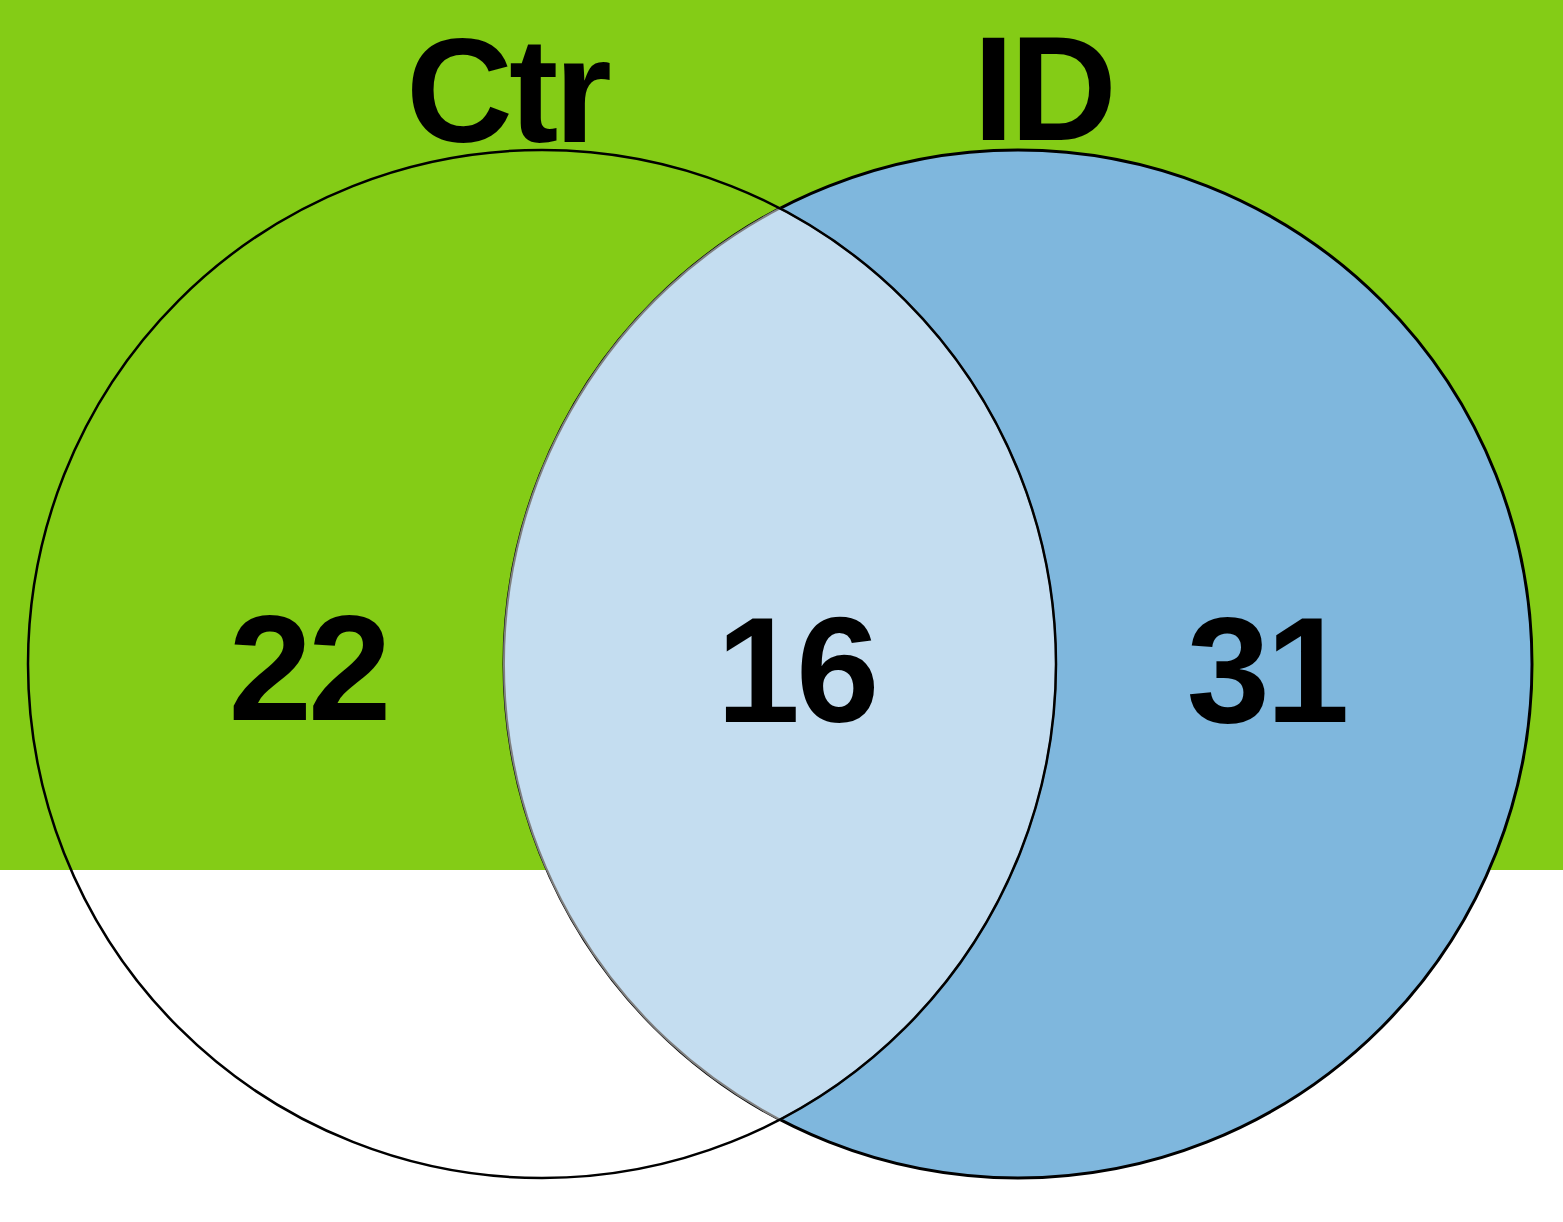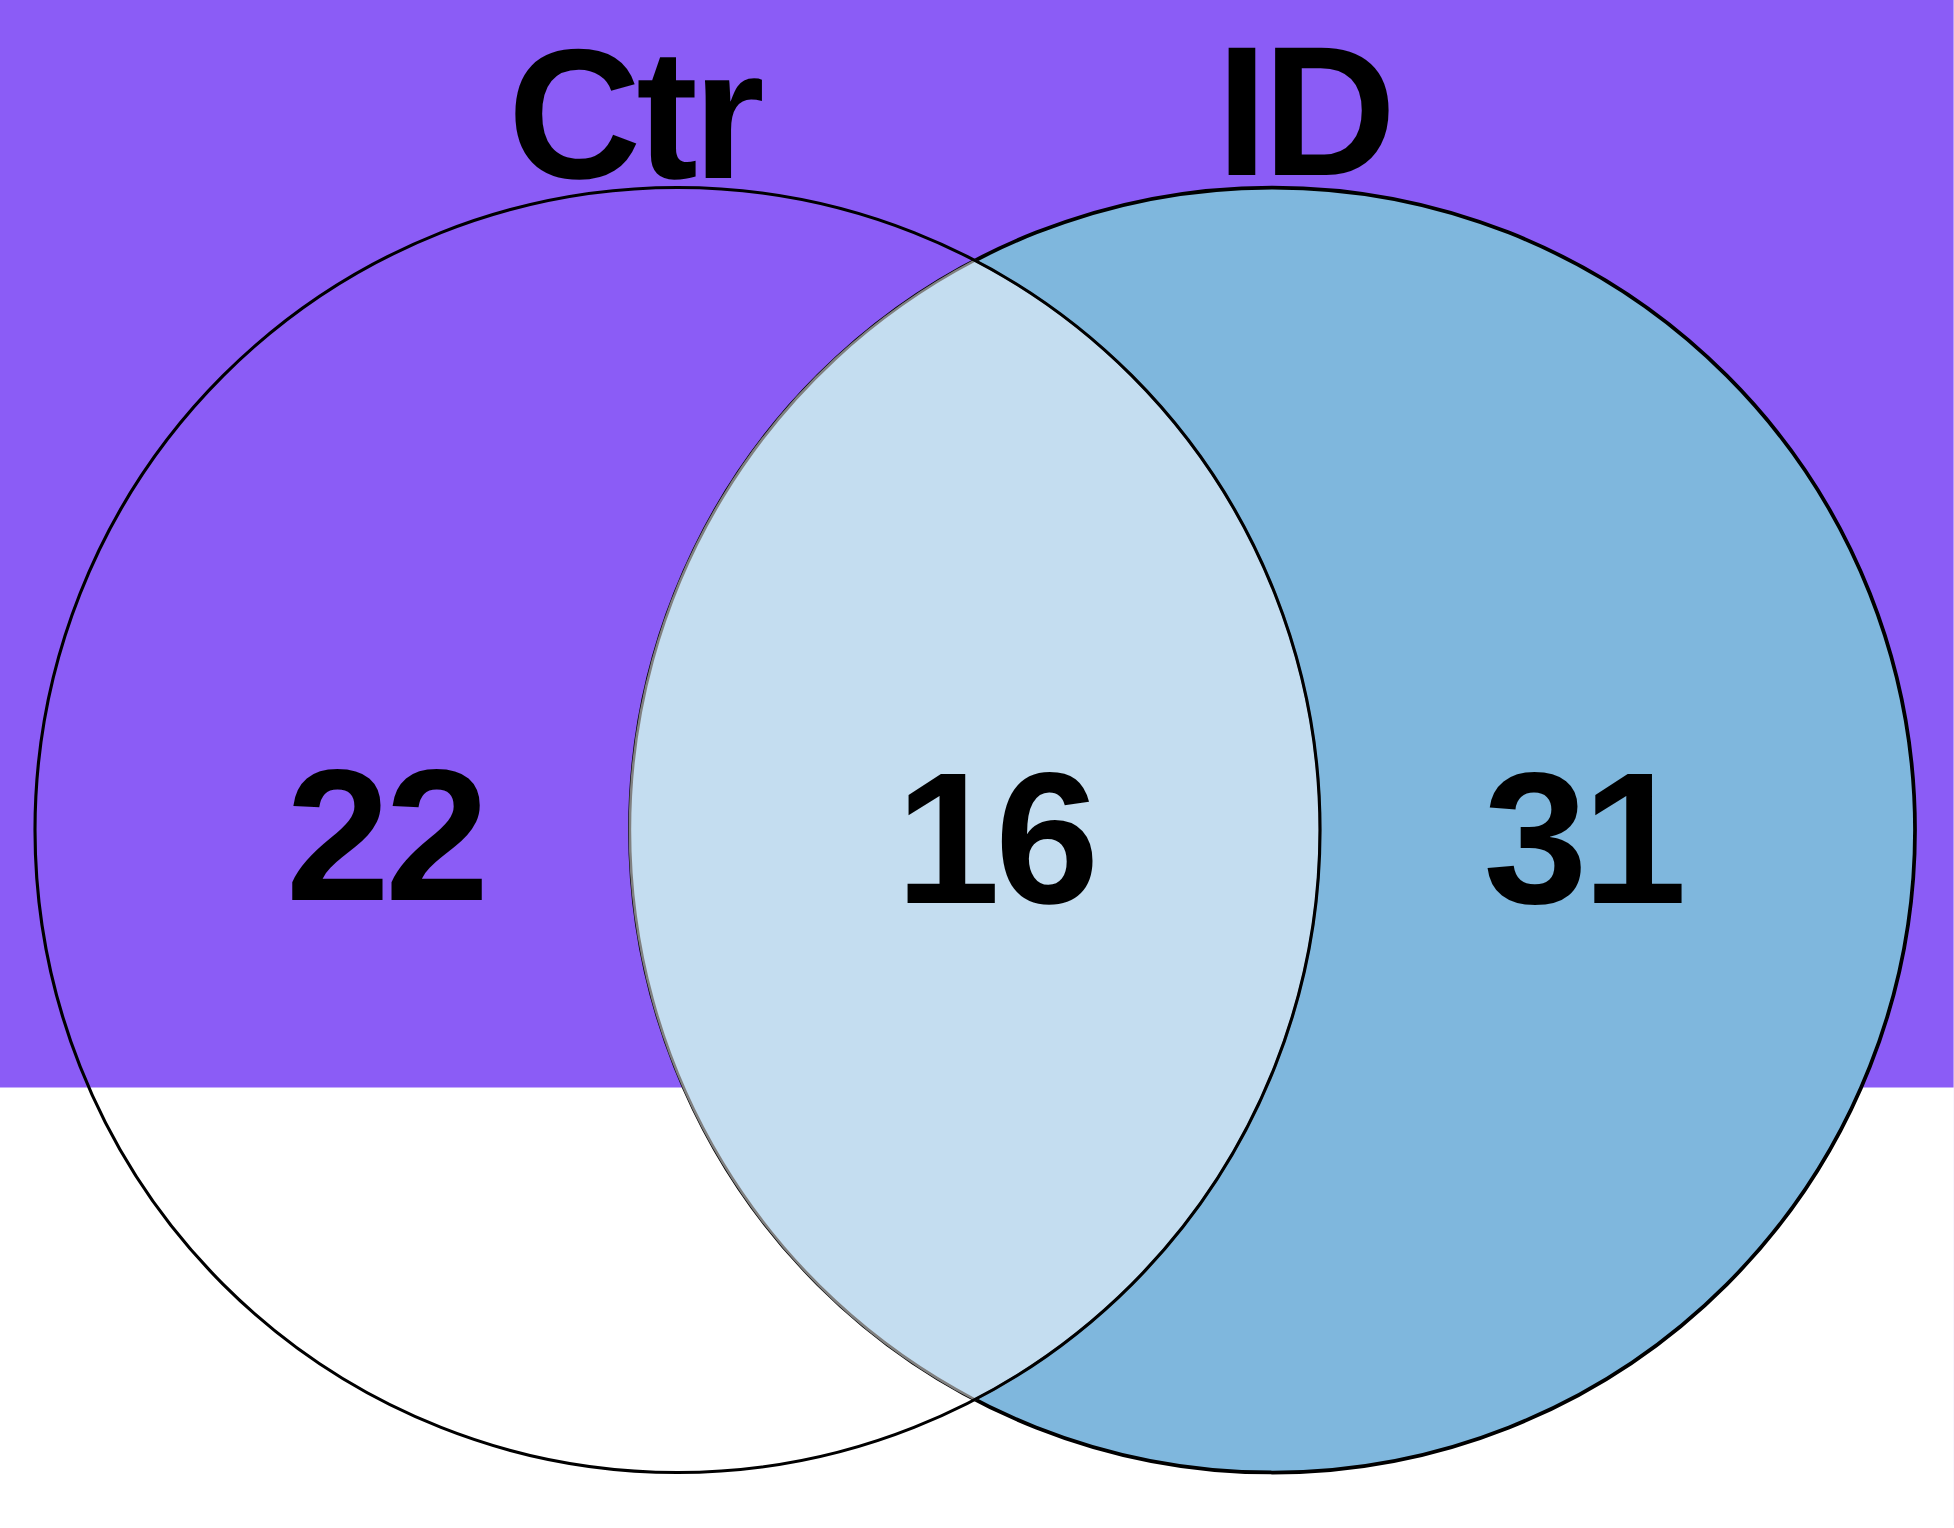--- a/index.html
+++ b/index.html
@@ -7,21 +7,21 @@
     padding: 0;
     background: #ffffff;
     width: 1563px;
     height: 1222px;
     overflow: hidden;
   }
   .stage {
     position: relative;
     width: 1563px;
     height: 870px;
-    background: #8b5cf6;
+    background: #84cc16;
   }
   svg { display: block; }
   .venn-text {
     font-family: "Liberation Sans", sans-serif;
     font-weight: bold;
     text-anchor: middle;
     letter-spacing: -4px;
   }
   .venn-set-label { font-size: 148px; }
   .venn-count { font-size: 150px; }

